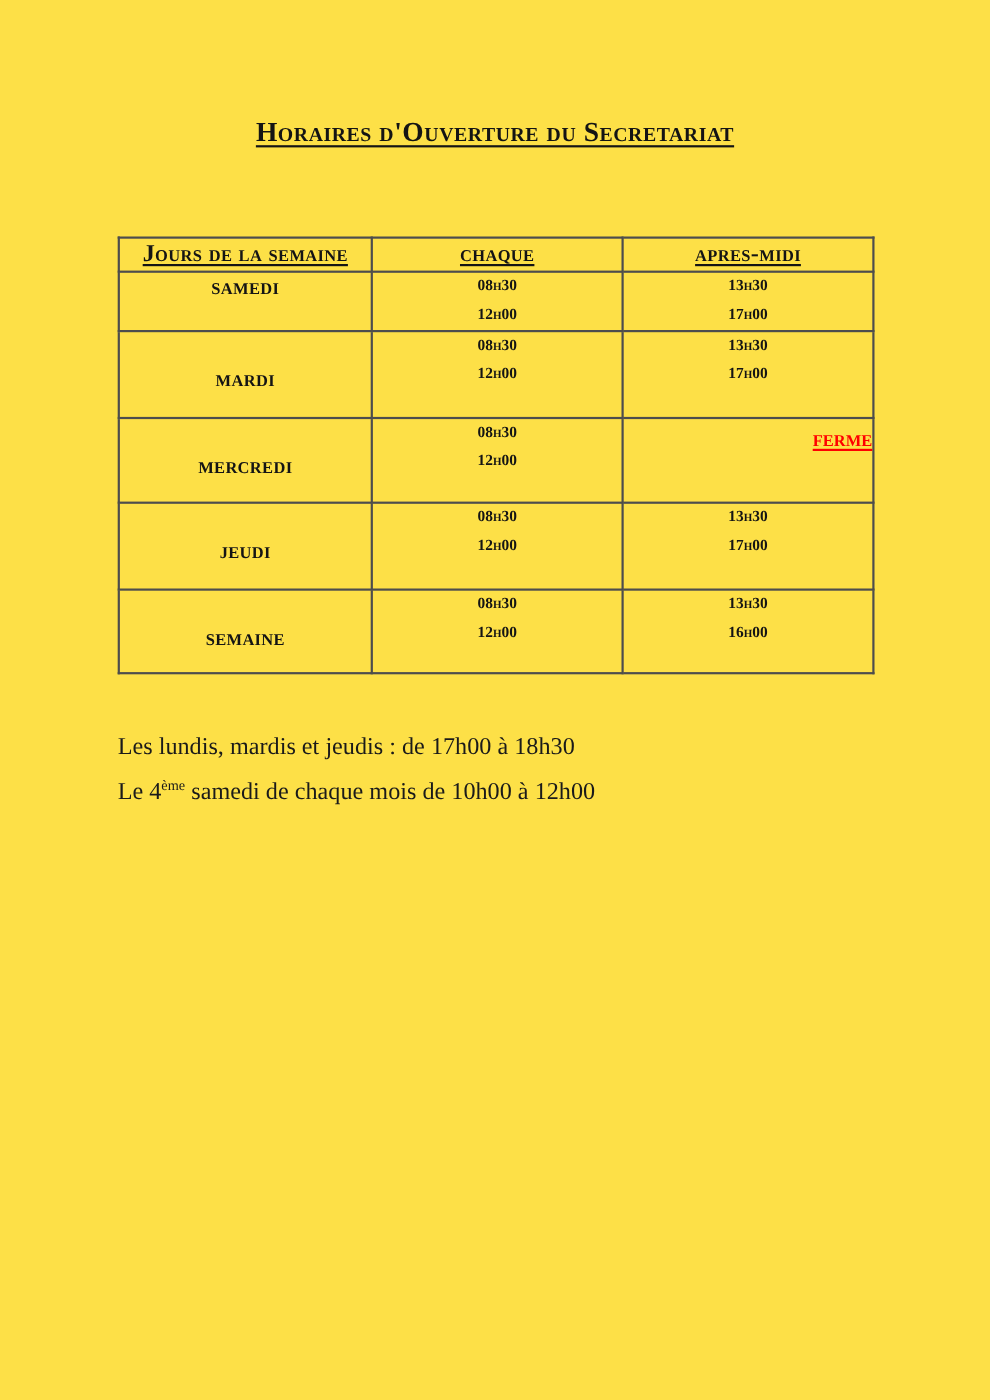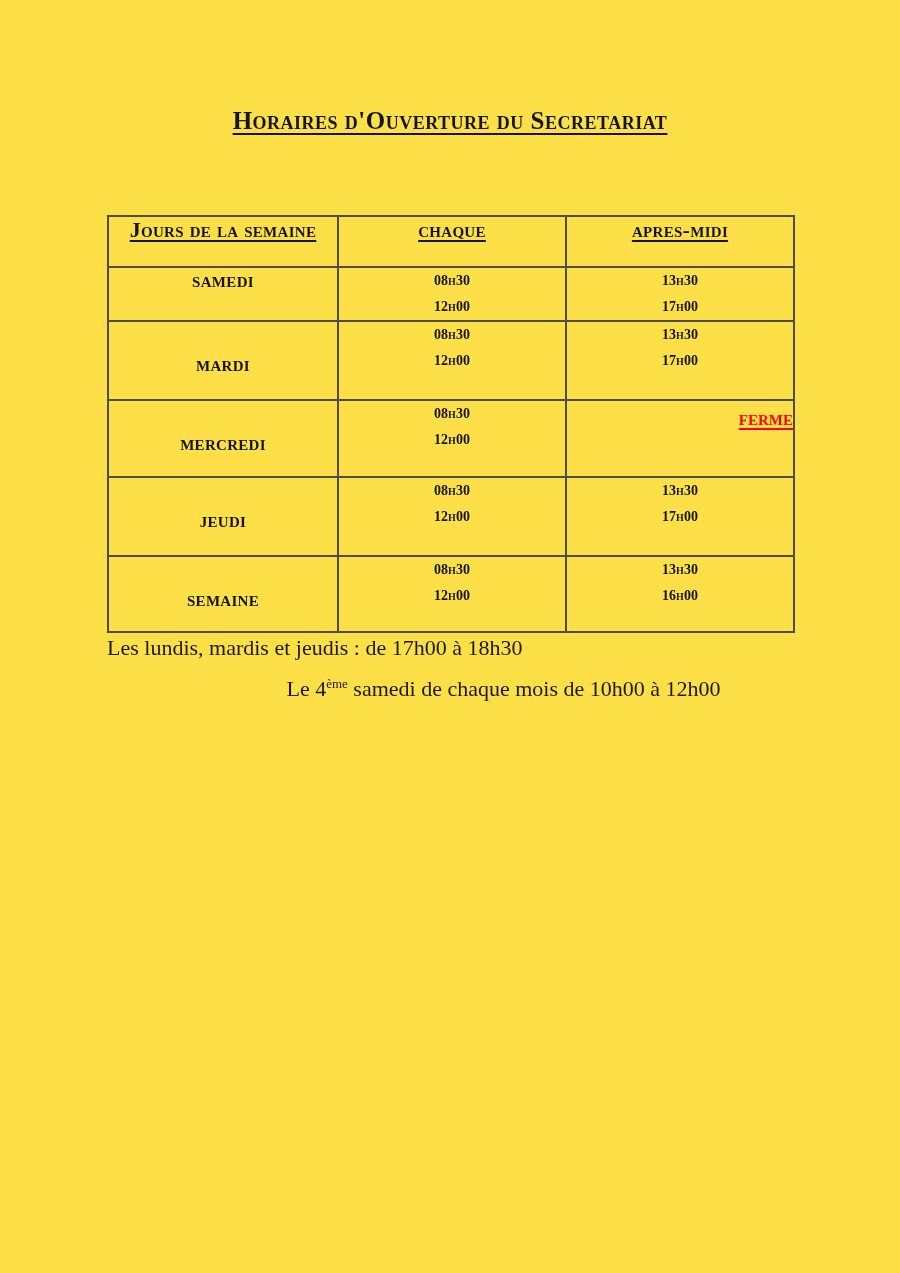--- a/index.html
+++ b/index.html
@@ -34,21 +34,21 @@
     border-collapse: collapse;
     table-layout: fixed;
   }
   table.hours td, table.hours th {
     border: 2px solid #4d4d4d;
     vertical-align: top;
     text-align: center;
     padding: 0;
     overflow: visible;
   }
-  tr.rh  { height: 51px; }
+  tr.rh  { height: 31px; }
   tr.r1  { height: 54px; }
   tr.r2  { height: 79px; }
   tr.r3  { height: 77px; }
   tr.r4  { height: 79px; }
   tr.r5  { height: 76px; }
   th.hdr {
     font-size: 22px;
     font-weight: bold;
     font-variant: small-caps;
     padding-top: 7px;
@@ -95,22 +95,22 @@
     text-underline-offset: 3px;
     letter-spacing: 0.3px;
   }
   .body-line {
     margin: 0 0 0 107px;
     font-size: 22px;
     font-weight: normal;
     line-height: 29px;
     color: #1a1a1a;
   }
-  .body-line.first { }
-  .body-line.second { margin-top: 12px; text-align: center; }
+  .body-line.first { margin-top: 50px; }
+  .body-line.second { margin-top: 12px; }
   sup.eme {
     font-size: 13px;
     line-height: 0;
     vertical-align: 8px;
   }
 </style>
 </head>
 <body>
 
 <div class="page">

